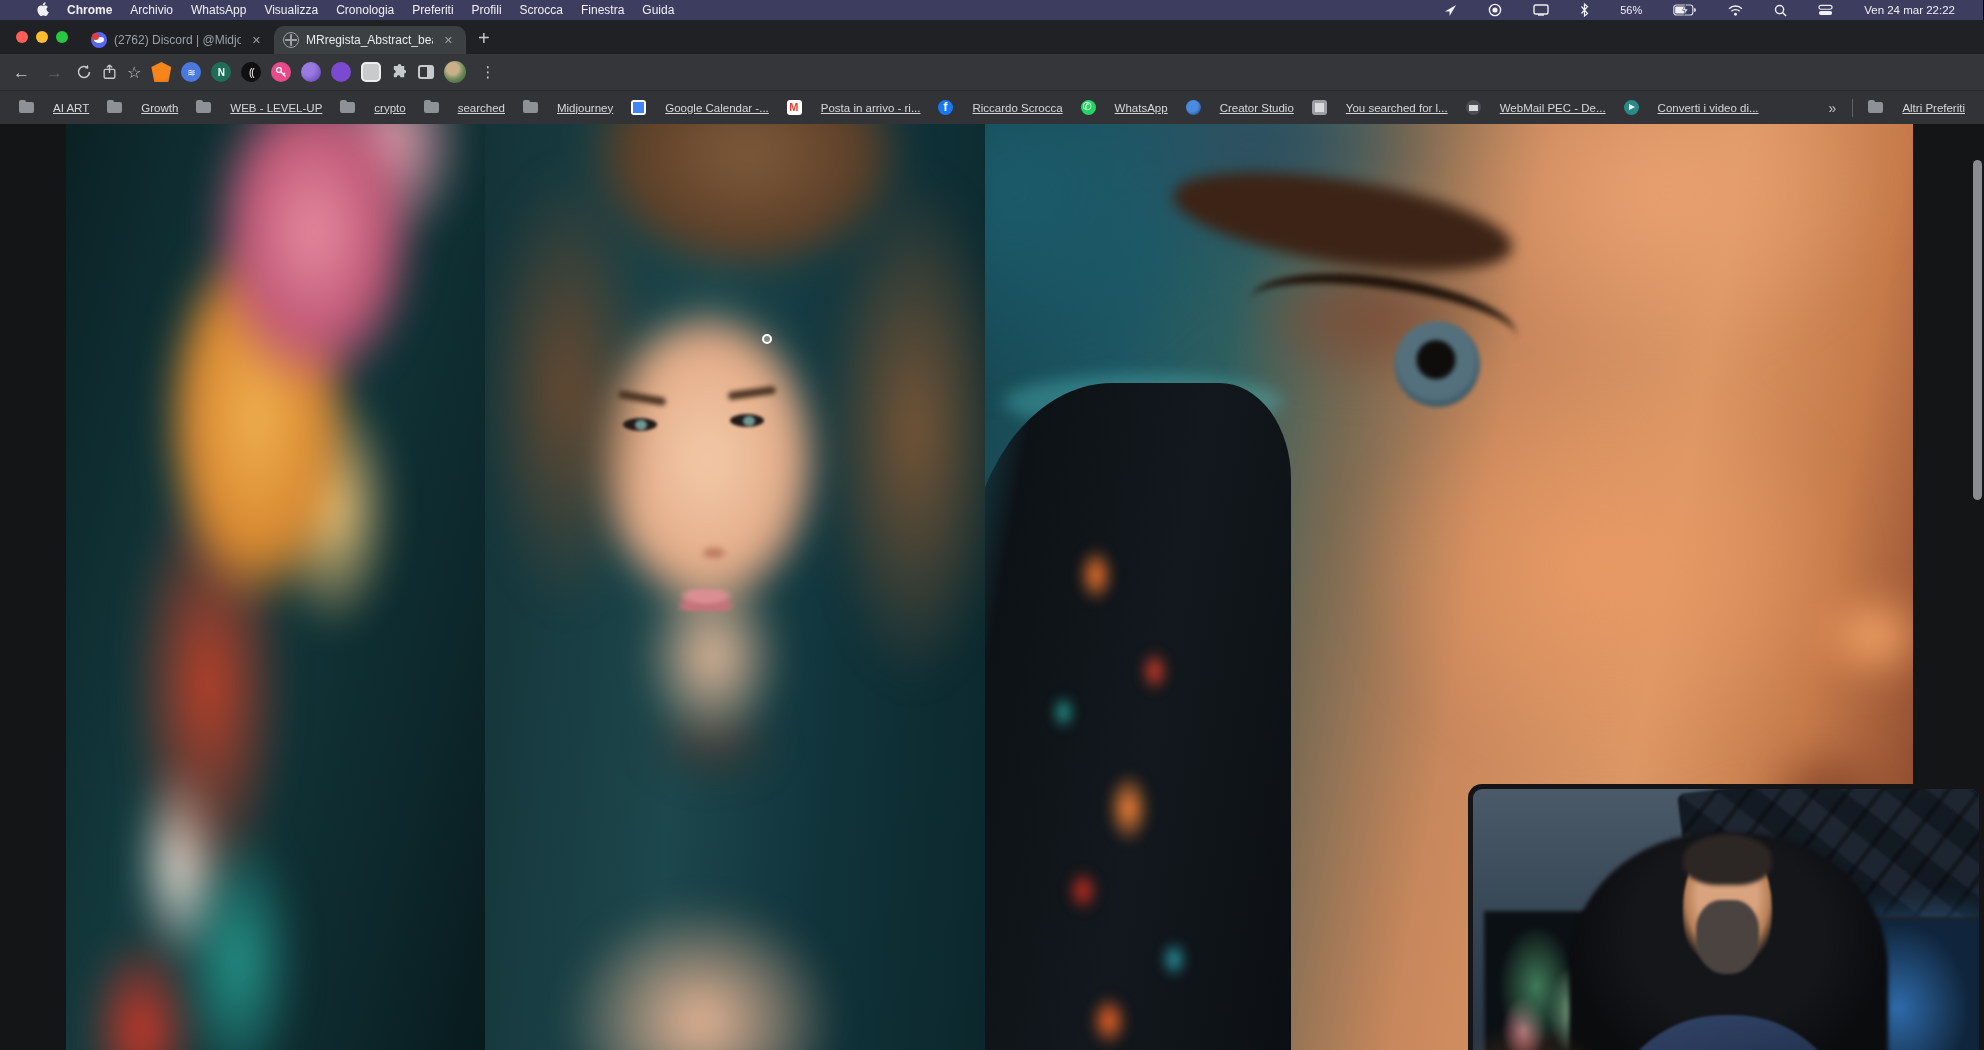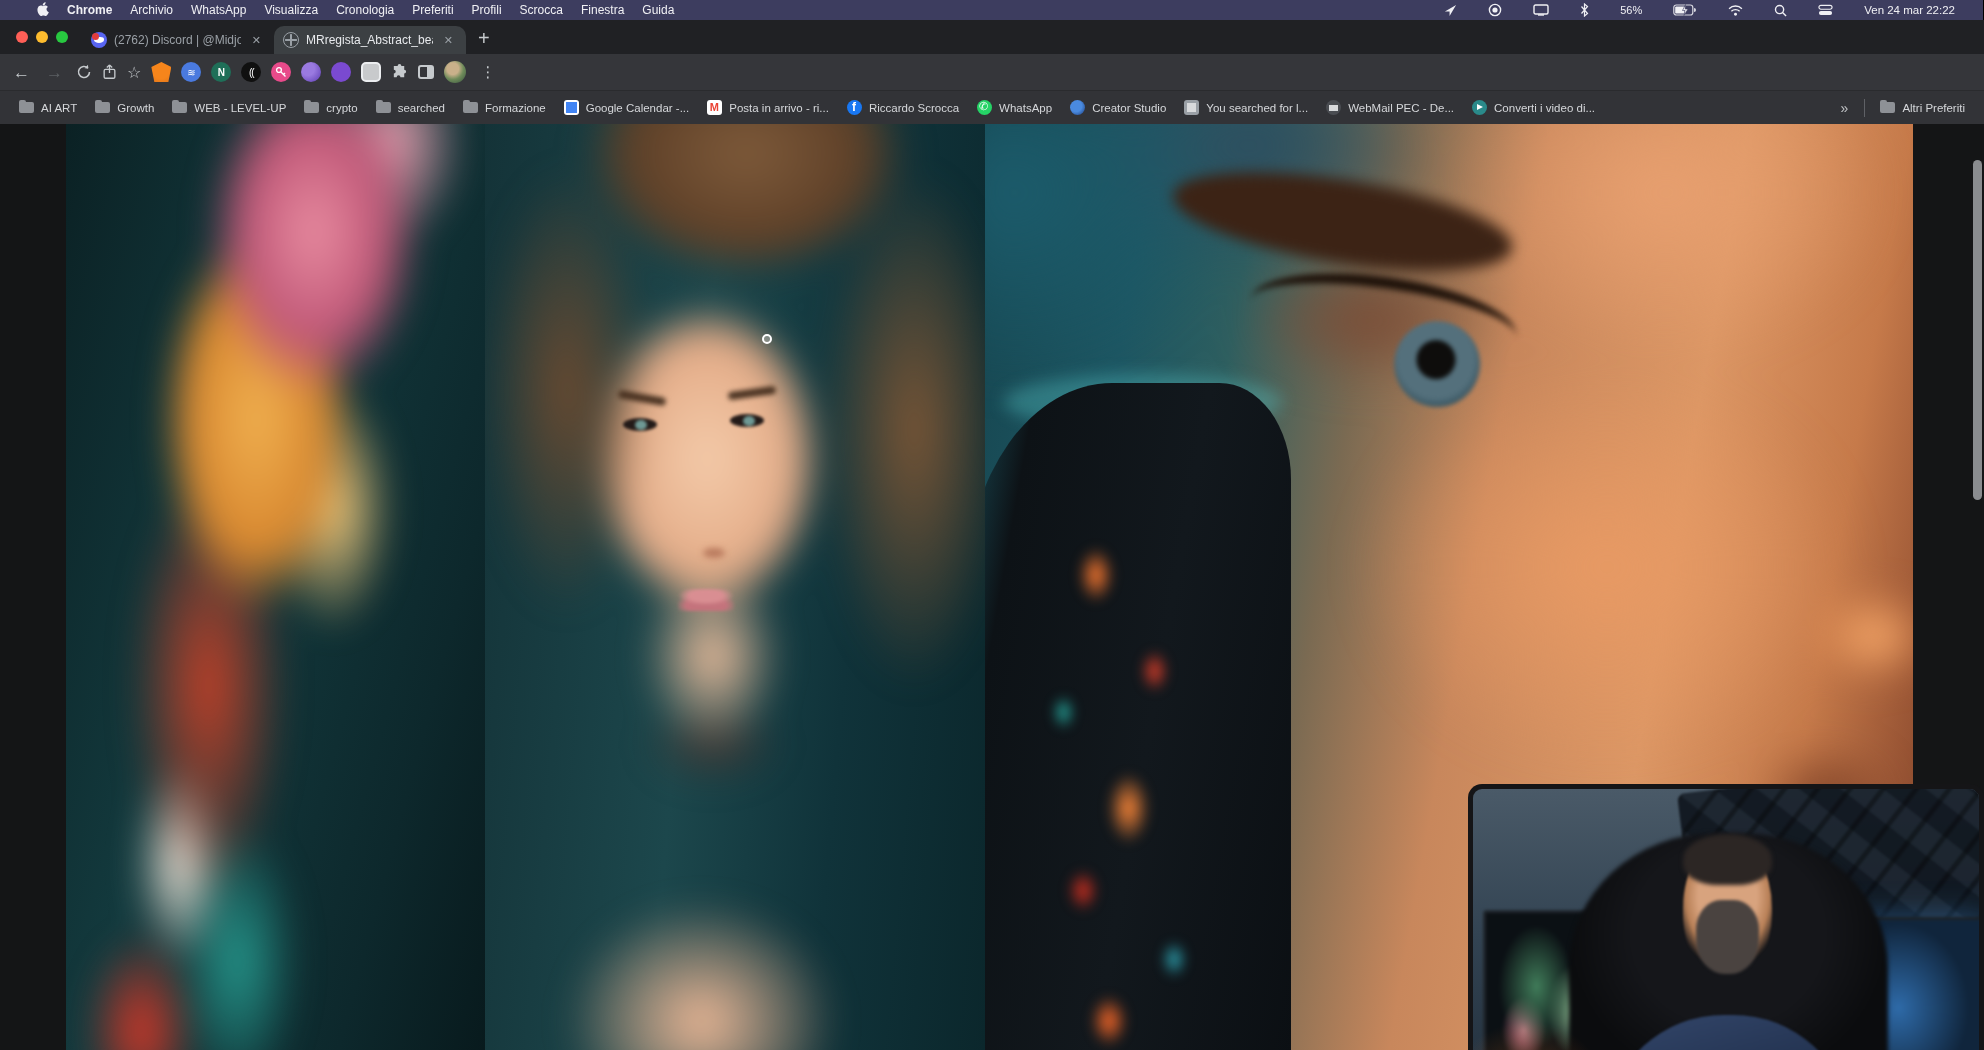--- a/index.html
+++ b/index.html
@@ -61,21 +61,21 @@
   .side-panel-box { width:16px; height:14px; border:2px solid #c6cacd; border-radius:3px; position:relative; }
   .side-panel-box::after{ content:""; position:absolute; right:0; top:0; bottom:0; width:5px; background:#c6cacd; }
   .avatar { width:22px; height:22px; border-radius:50%;
             background:radial-gradient(circle at 40% 35%, #c9b08a 0 30%, #6f8b5a 55%, #33503c 100%); }
   .kebab { color:#c6cacd; font-size:15px; padding:0 4px; }
 
   
   .bookmarks { position:absolute; top:90px; left:0; right:0; height:34px; background:#323337;
                border-top:1px solid #2a2b2e; display:flex; align-items:center; padding:0 10px;
                font-size:11.5px; color:#d5d7da; }
-  .bm { display:flex; align-items:center; gap:7px; padding:4px 9px; border-radius:4px; white-space:nowrap; }
+  .bm { display:flex; align-items:center; gap:19px; padding:4px 9px; border-radius:4px; white-space:nowrap;text-decoration:underline; }
   .bm-spacer { flex:1; }
   .bm-chevron { color:#c0c3c6; font-size:14px; padding:0 10px; }
   .bm-divider { width:1px; height:18px; background:#5f6166; margin:0 6px; }
   .bmico { width:15px; height:15px; border-radius:3px; position:relative; flex:0 0 auto; }
   .ico-folder{ background:transparent; }
   .ico-folder::before{ content:""; position:absolute; left:0; top:2px; width:15px; height:11px;
                        background:#8e9196; border-radius:2px; }
   .ico-folder::after{ content:""; position:absolute; left:0; top:0; width:7px; height:4px;
                       background:#8e9196; border-radius:2px 2px 0 0; }
   .ico-gcal{ background:#fff; } .ico-gcal::before{ content:""; position:absolute; inset:2px; background:#4285f4; }
@@ -333,21 +333,21 @@
   <span class="bm">
       <span class="bmico ico-folder"></span>
       <span>crypto</span>
     </span>
   <span class="bm">
       <span class="bmico ico-folder"></span>
       <span>searched</span>
     </span>
   <span class="bm">
       <span class="bmico ico-folder"></span>
-      <span>Formazione</span>
+      <span>Midjourney</span>
     </span>
   <span class="bm">
       <span class="bmico ico-gcal"></span>
       <span>Google Calendar -...</span>
     </span>
   <span class="bm">
       <span class="bmico ico-gmail"></span>
       <span>Posta in arrivo - ri...</span>
     </span>
   <span class="bm">

